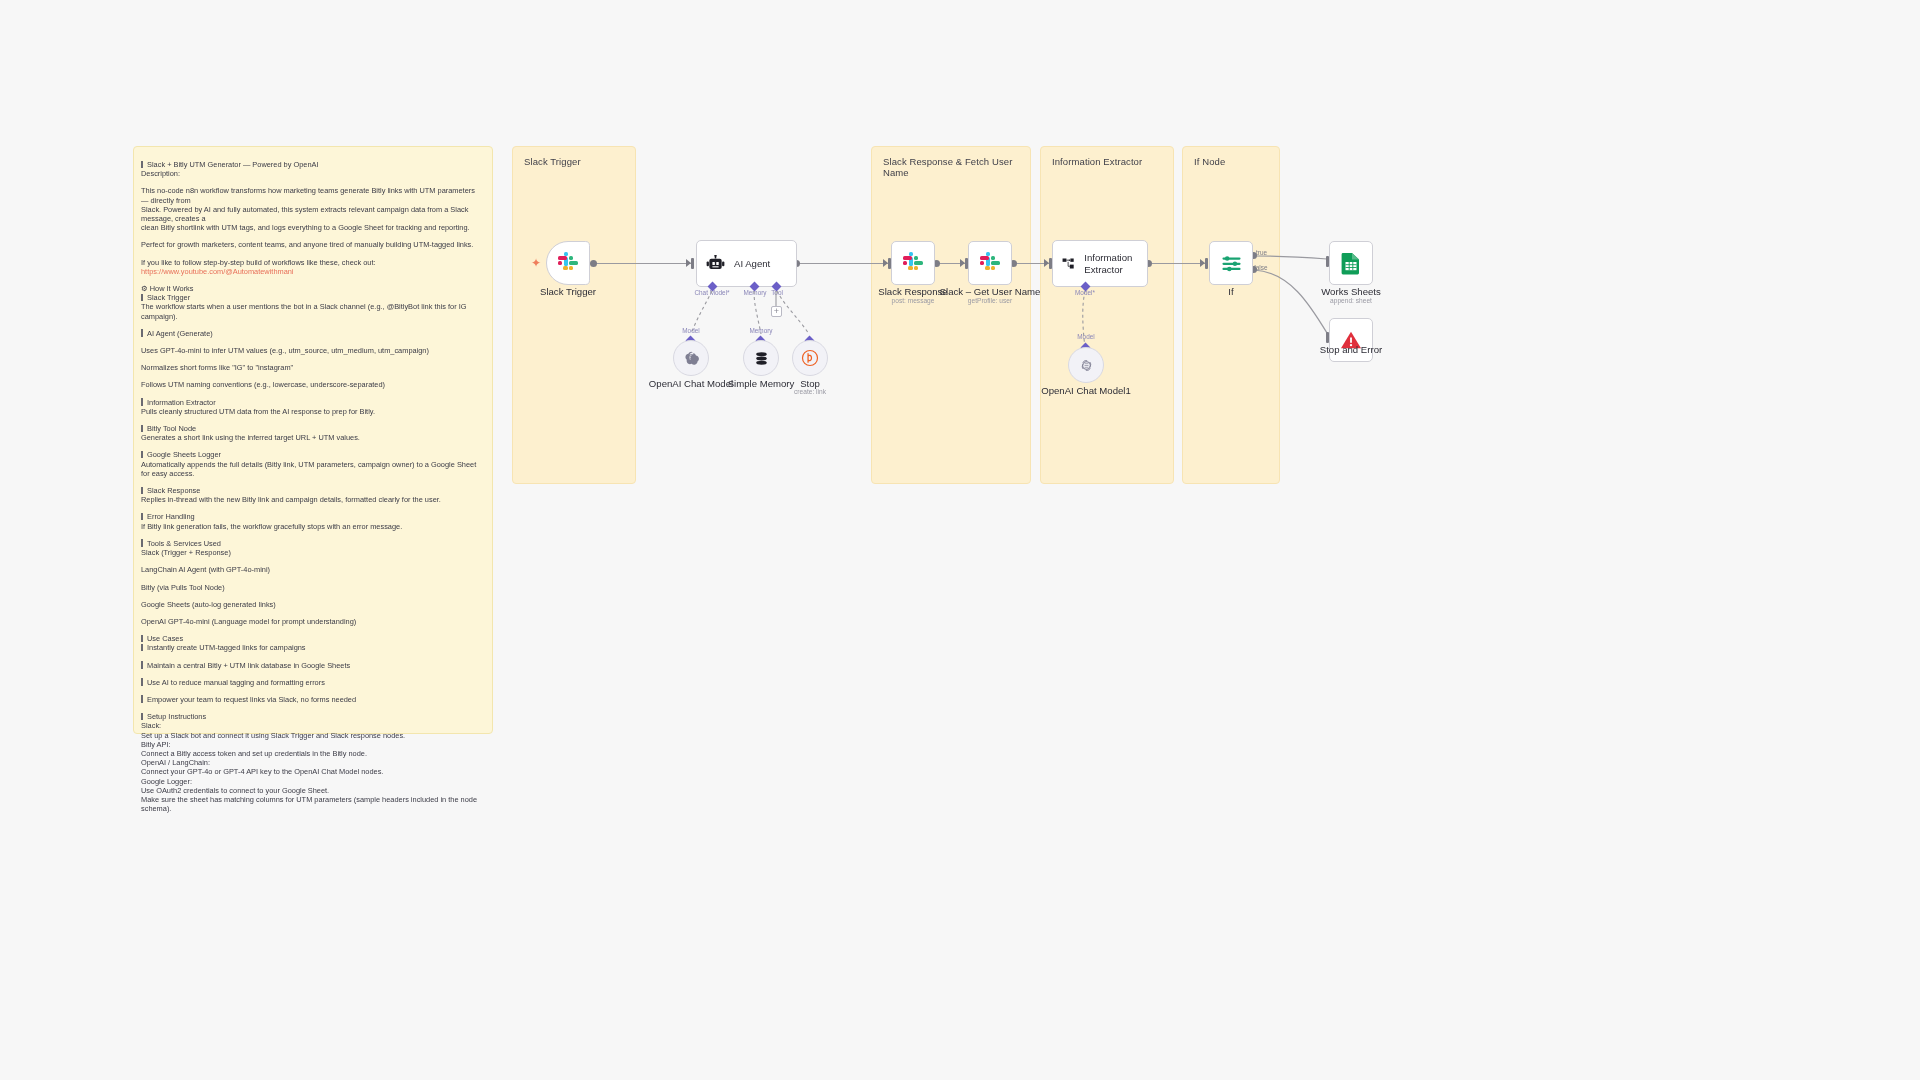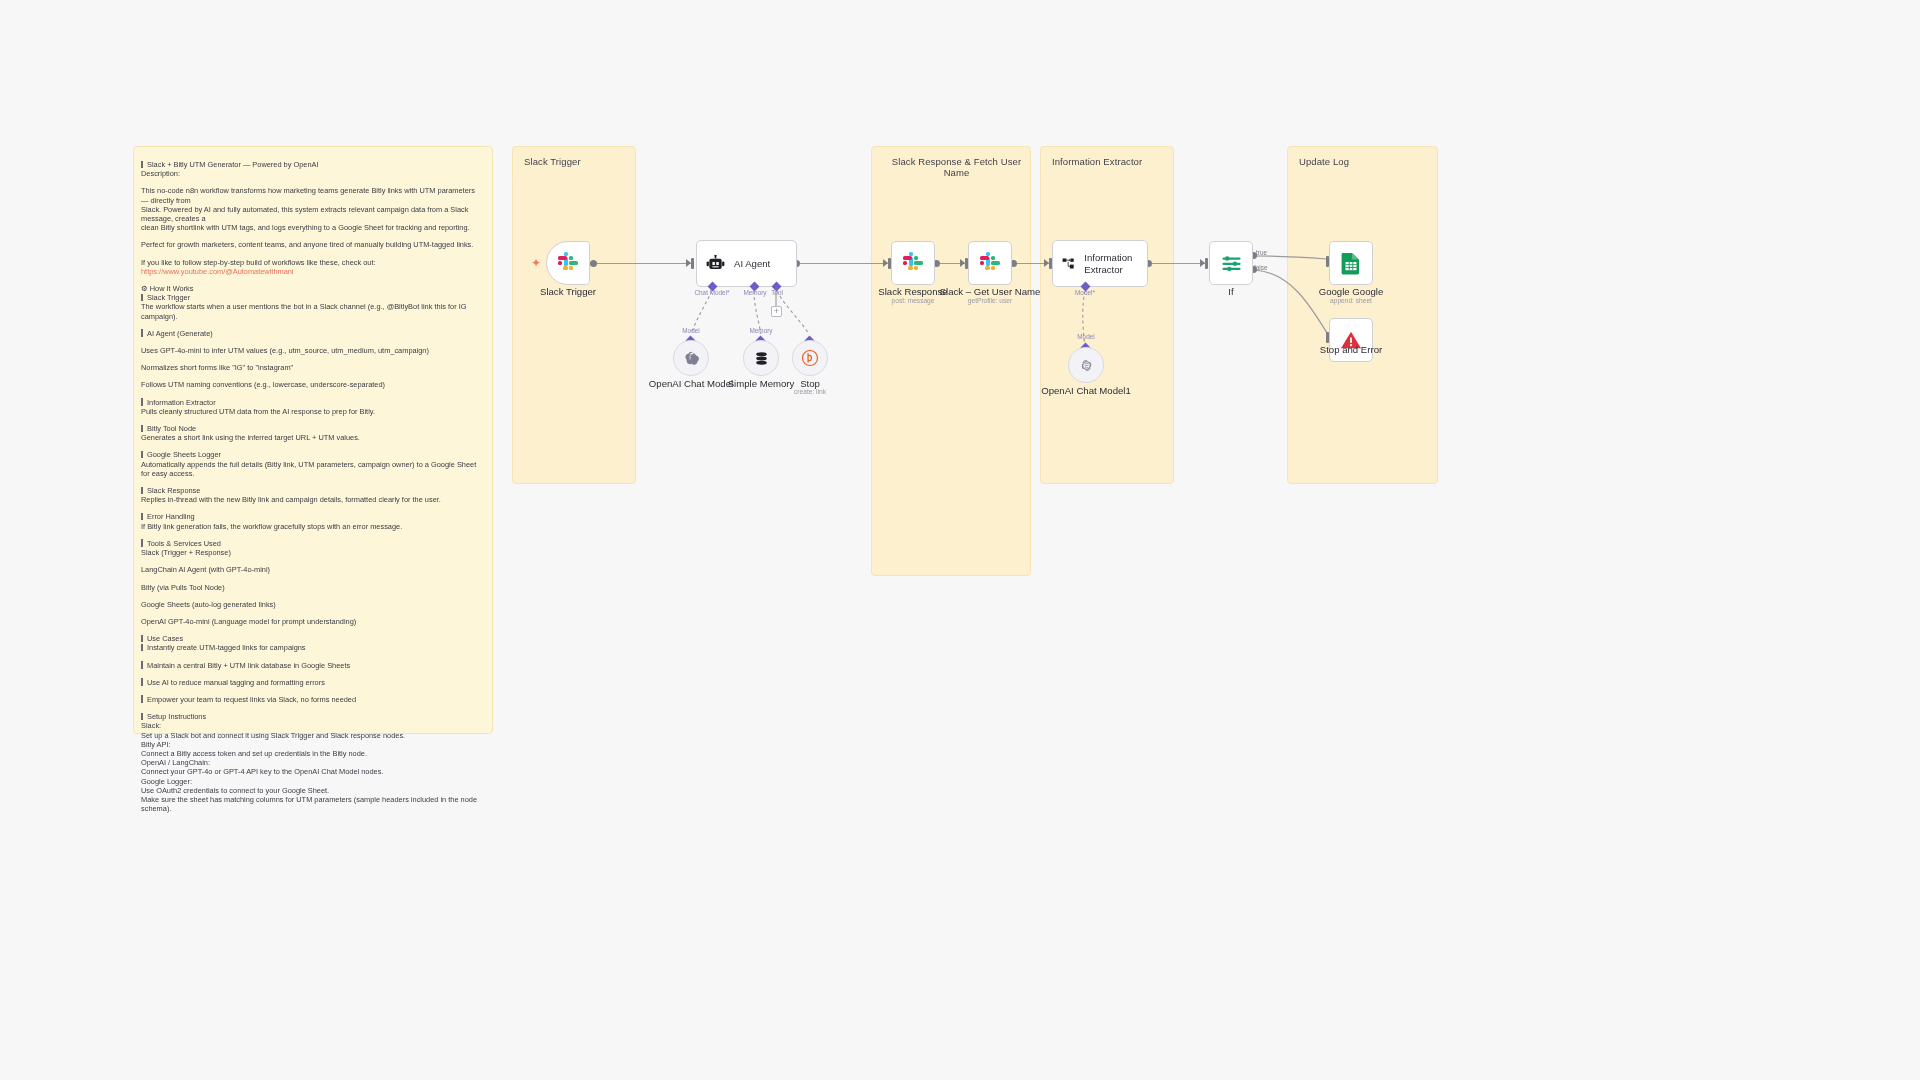--- a/index.html
+++ b/index.html
@@ -170,28 +170,28 @@
       <div class="ln"><span>OpenAI / LangChain:</span></div>
       <div class="ln"><span>Connect your GPT-4o or GPT-4 API key to the OpenAI Chat Model nodes.</span></div>
       <div class="ln"><span>Google Logger:</span></div>
       <div class="ln"><span>Use OAuth2 credentials to connect to your Google Sheet.</span></div>
       <div class="ln"><span>Make sure the sheet has matching columns for UTM parameters (sample headers included in the node schema).</span></div>
     </div>
 
   <div class="sticky sticky-region" style="left:512px; top:146px; width:124px; height:338px;">
     <div class="region-title">Slack Trigger</div>
   </div>
-  <div class="sticky sticky-region" style="left:871px; top:146px; width:160px; height:430px;text-align:center;">
+  <div class="sticky sticky-region" style="left:871px; top:146px; width:160px; height:338px;">
     <div class="region-title">Slack Response &amp; Fetch User Name</div>
   </div>
   <div class="sticky sticky-region" style="left:1040px; top:146px; width:134px; height:338px;">
     <div class="region-title">Information Extractor</div>
   </div>
-  <div class="sticky sticky-region" style="left:1287px; top:146px; width:151px; height:338px;">
-    <div class="region-title">Update Log</div>
+  <div class="sticky sticky-region" style="left:1182px; top:146px; width:98px; height:338px;">
+    <div class="region-title">If Node</div>
   </div>
 
   <div class="wire" style="left:594px; top:263px; width:100px;"></div>
   <div class="dot" style="left:590px; top:260px;"></div>
   <div class="inbar" style="left:691px; top:258px;"></div>
   <div class="arrow" style="left:686px; top:259px;"></div>
 
   <div class="wire" style="left:797px; top:263px; width:92px;"></div>
   <div class="dot" style="left:793px; top:260px;"></div>
   <div class="inbar" style="left:888px; top:258px;"></div>
@@ -369,21 +369,21 @@
   <div class="node-label" style="left:1231px; top:286px;">If</div>
 
   <div class="node sq" style="left:1329px; top:241px;">
     <svg width="20" height="23" viewBox="0 0 20 23">
       <path d="M2 1h9l7 6.5V21a1.4 1.4 0 01-1.4 1.4H2A1.4 1.4 0 01.6 21V2.4A1.4 1.4 0 012 1z" fill="#0f9d58"></path>
       <path d="M11 1l7 6.5h-7z" fill="#57bb8a"></path>
       <rect x="4.5" y="10" width="11" height="8.2" fill="#fff"></rect>
       <path d="M4.5 12.7h11M4.5 15.5h11M8.2 10v8.2M11.8 10v8.2" stroke="#0f9d58" stroke-width="0.9"></path>
     </svg>
   </div>
-  <div class="node-label" style="left:1351px; top:286px;">Google Google</div>
+  <div class="node-label" style="left:1351px; top:286px;">Works Sheets</div>
   <div class="node-sub" style="left:1351px; top:297px;">append: sheet</div>
 
   <div class="node sq" style="left:1329px; top:318px;">
     <svg width="22" height="20" viewBox="0 0 24 22">
       <path d="M12 2L23 20H1z" fill="#e02f3c"></path>
       <rect x="11" y="8" width="2" height="6.2" rx="1" fill="#fff"></rect>
       <circle cx="12" cy="16.6" r="1.3" fill="#fff"></circle>
     </svg>
   </div>
   <div class="node-label" style="left:1351px; top:344px;">Stop and Error</div>

